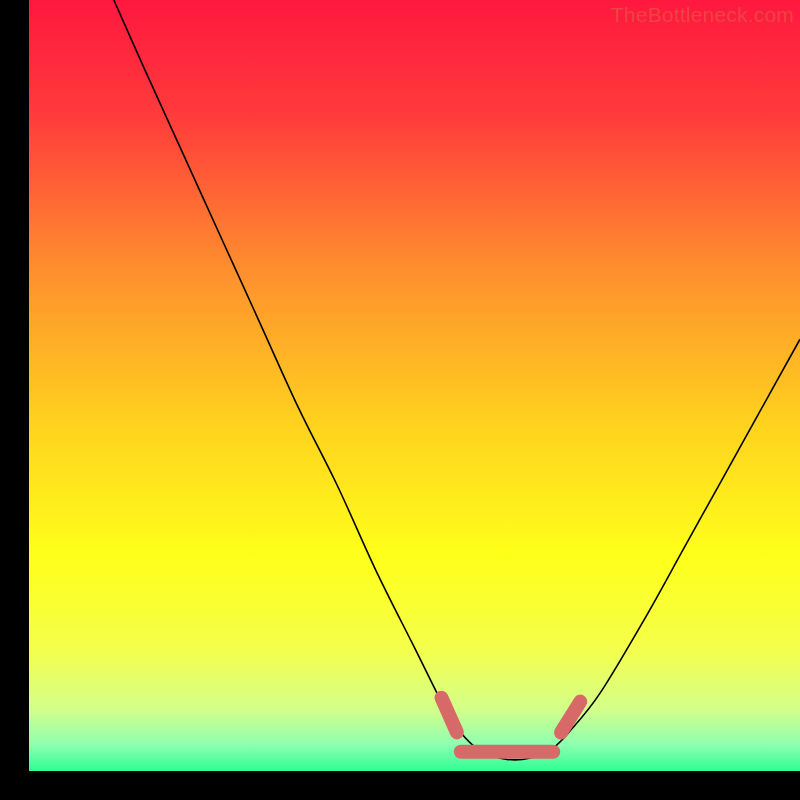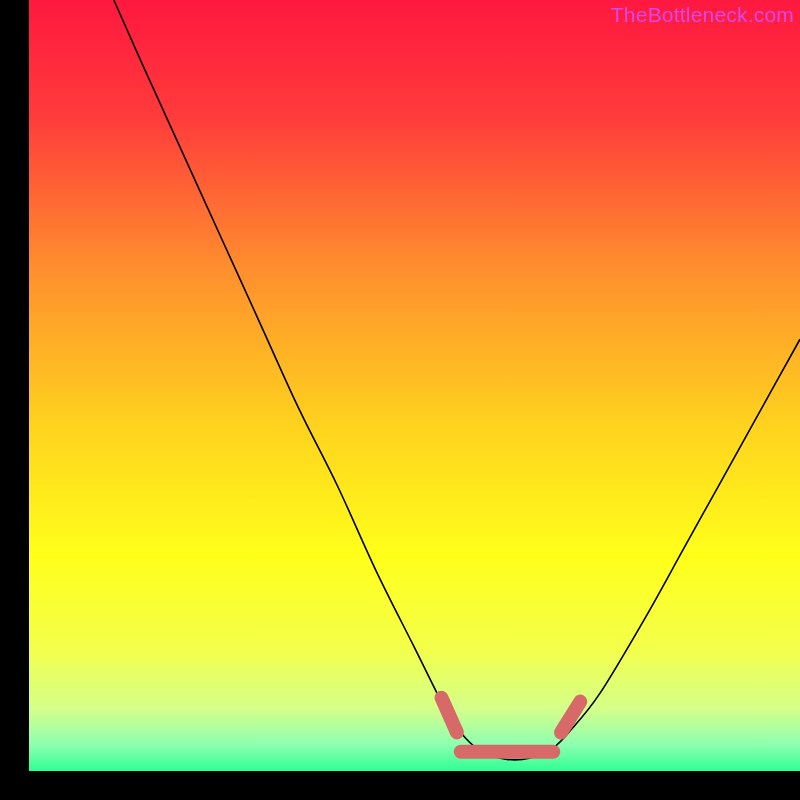--- a/index.html
+++ b/index.html
@@ -27,21 +27,21 @@
 
   .curve {
     position: absolute;
     left: 0; top: 0;
     width: 100%; height: 100%;
   }
 
   .watermark {
     position: absolute;
     top: 3px; right: 6px;
-    color: #d946ef;
+    color: #ef4444;
     font-size: 21px;
     font-weight: 500;
     letter-spacing: 0.2px;
   }
 </style>
 </head>
 <body>
 
 <div class="frame">
 

